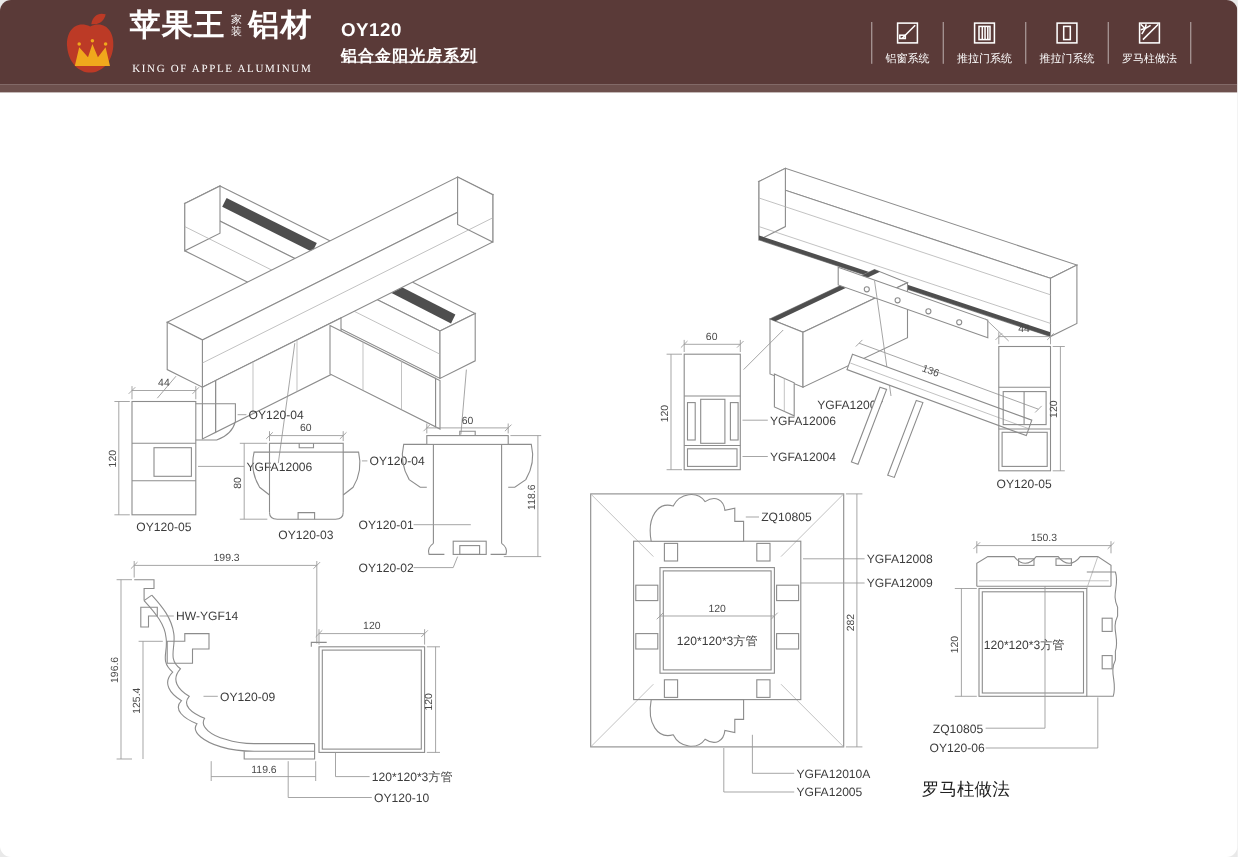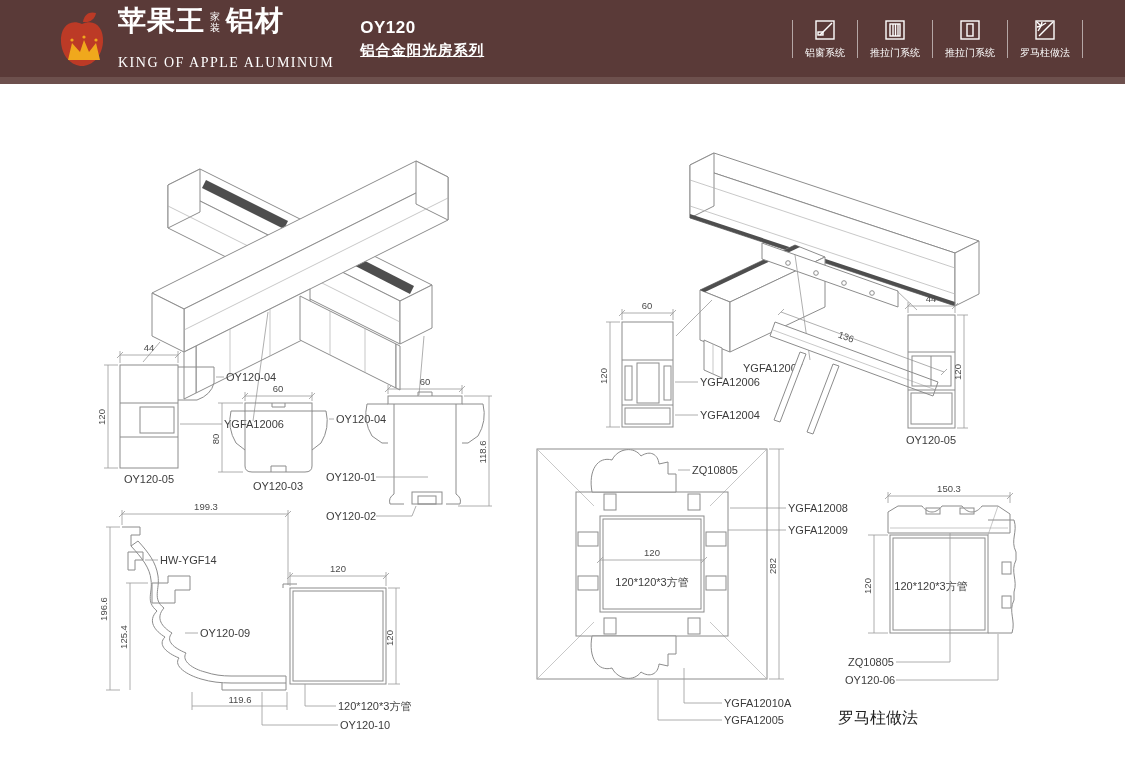--- a/index.html
+++ b/index.html
@@ -1,28 +1,28 @@
 <!DOCTYPE html>
 <html><head>
 <meta charset="utf-8">
 <style>
   html,body{margin:0;padding:0;background:#e9e9e9;}
   #page{position:relative;width:1125px;height:779px;background:#ffffff;overflow:hidden;
-        font-family:"Liberation Sans",sans-serif;}
+        font-family:"Liberation Sans",sans-serif;border-radius:10px;}
   
   #header{position:absolute;top:0;left:0;width:1125px;height:77px;background:#5a3a38;
           display:flex;align-items:center;}
   #header-strip{position:absolute;top:77px;left:0;width:1125px;height:7px;background:#6d504d;}
   .logo{display:flex;align-items:center;margin-left:56px;}
   .logo svg{display:block;}
   .logo-text{margin-left:10px;color:#fff;}
   .logo-row1{display:flex;align-items:flex-end;font-weight:bold;font-size:28px;line-height:28px;letter-spacing:1px;}
   .logo-stack{display:inline-flex;flex-direction:column;font-size:10px;line-height:11px;font-weight:normal;
               margin:0 5px 2px 5px;}
-  .logo-en{font-family:"Liberation Serif",serif;font-size:14px;letter-spacing:1.5px;margin-top:20px;white-space:nowrap;text-align:right;}
+  .logo-en{font-family:"Liberation Serif",serif;font-size:10px;letter-spacing:1.5px;margin-top:20px;white-space:nowrap;text-align:right;}
   .title-block{margin-left:26px;color:#fff;}
   .title-main{font-size:17px;font-weight:bold;letter-spacing:.5px;}
   .title-sub{font-size:14.5px;font-weight:bold;margin-top:3px;letter-spacing:1px;text-decoration:underline;}
   .systems{margin-left:auto;margin-right:42px;display:flex;align-items:center;}
   .sys-divider{width:1px;height:38px;background:rgba(255,255,255,.55);}
   .sys-item{display:flex;flex-direction:column;align-items:center;padding:0 12px;cursor:pointer;}
   .sys-icon{width:24px;height:24px;margin-bottom:4px;}
   .sys-label{color:#fff;font-size:10px;white-space:nowrap;}
   
   #canvas{position:absolute;top:0;left:0;}

